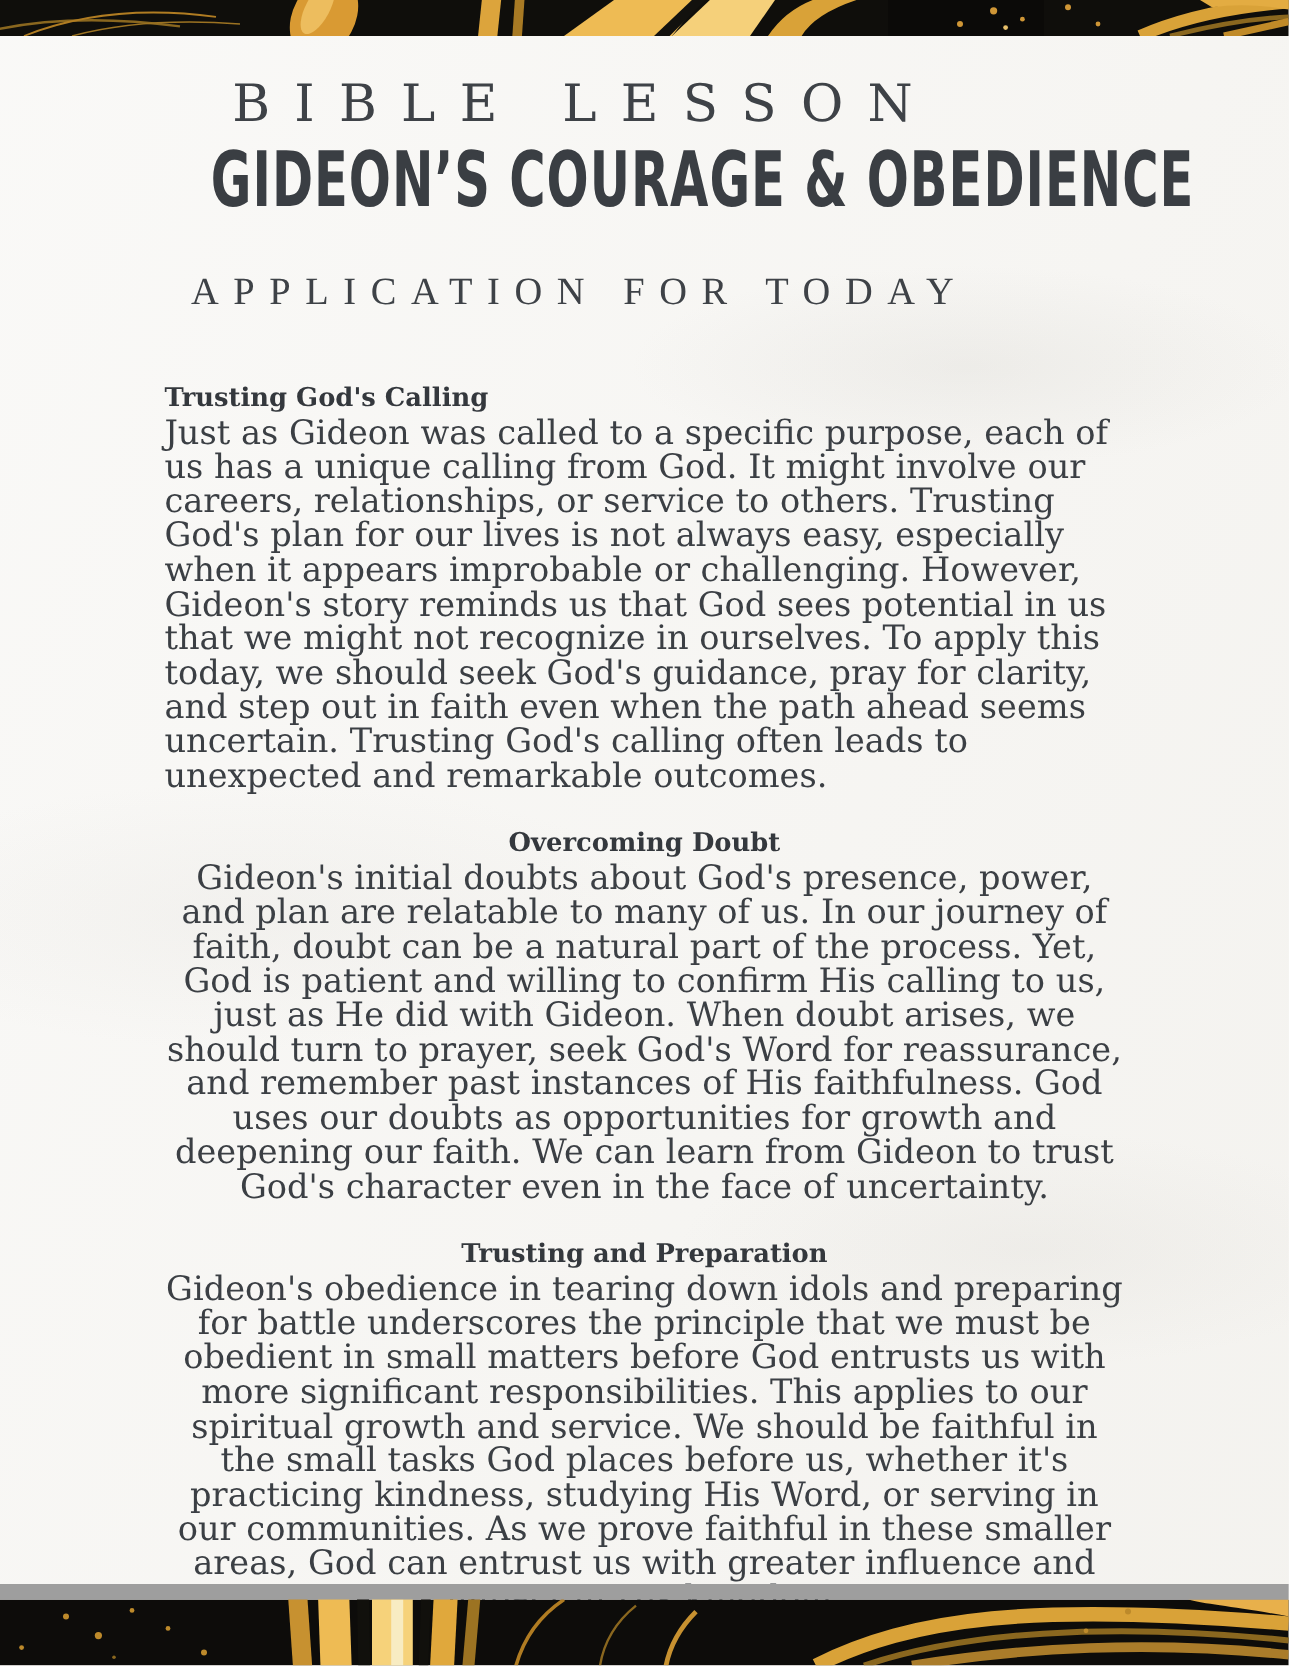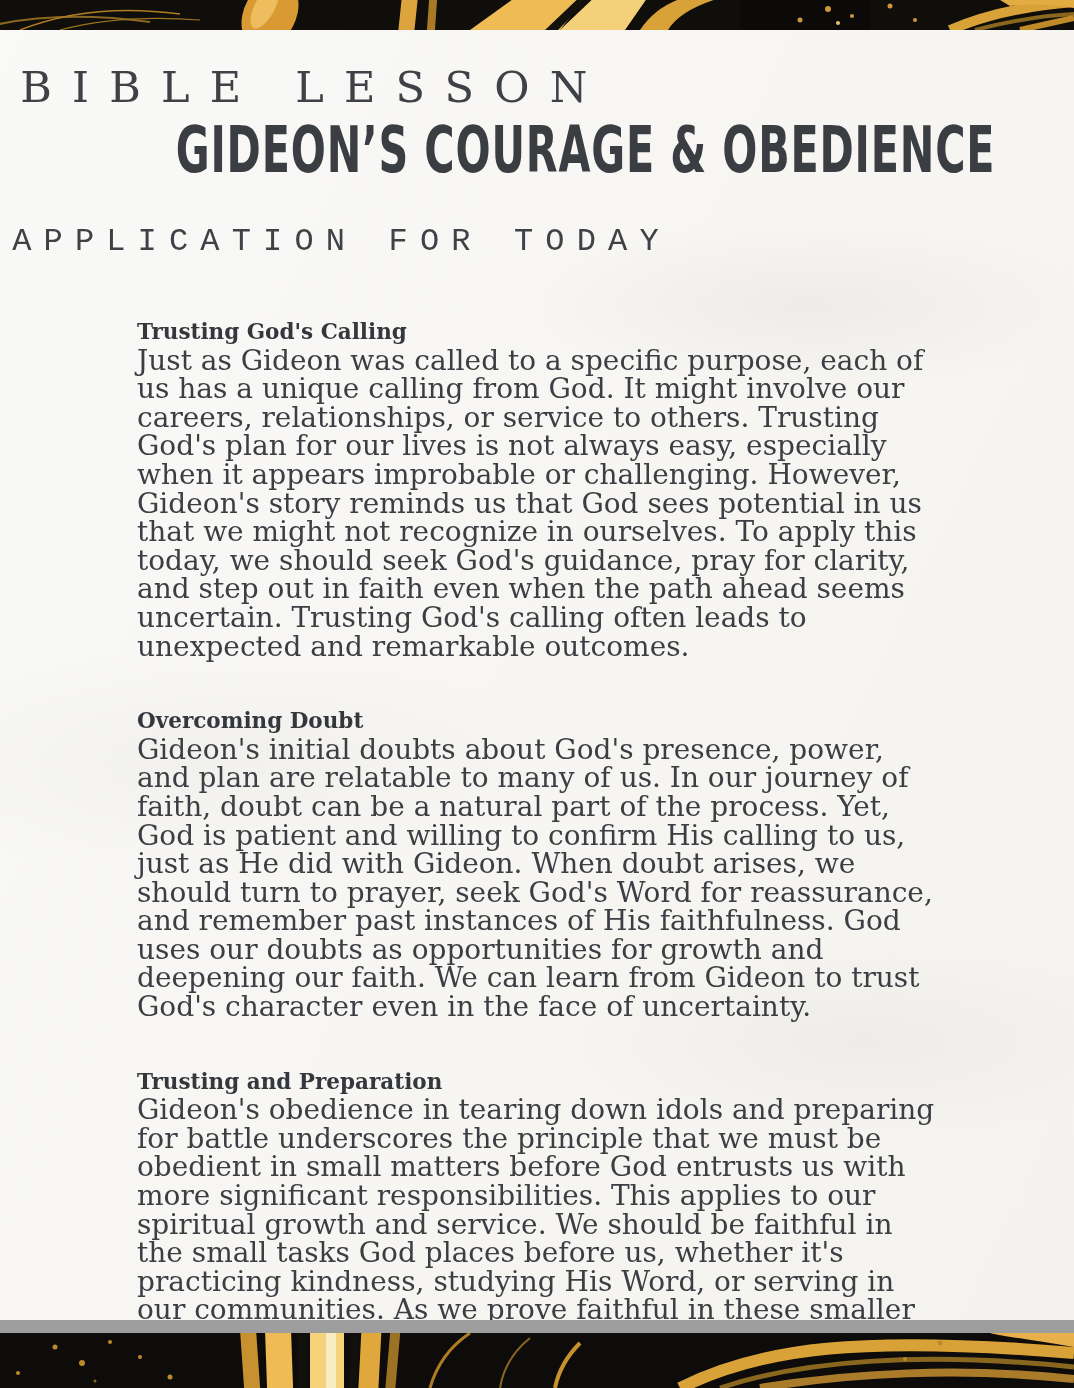--- a/index.html
+++ b/index.html
@@ -28,21 +28,21 @@
   }
   .band-bottom {
     position: absolute; bottom: 0; left: 0;
     width: 1074px; height: 55px; display: block;
   }
   .bottom-bar {
     position: absolute; bottom: 55px; left: 0;
     width: 1074px; height: 13px;
     background: #9e9e9e;
   }
-  header { position: absolute; top: 30px; left: 0; width: 954px; }
+  header { position: absolute; top: 30px; left: 0; width: 954px; text-align: center; }
   .eyebrow {
     margin-top: 36px;
     font-family: "DejaVu Serif", serif;
     font-size: 43px;
     line-height: 1;
     letter-spacing: 0.47em;
     text-indent: 0.47em;
     color: #3e4247;
   }
   .title {
@@ -56,34 +56,34 @@
     transform-origin: 50% 50%;
     font-family: "DejaVu Sans", sans-serif;
     font-weight: bold;
     font-size: 59px;
     line-height: 64px;
     letter-spacing: 0.02em;
     color: #3a3e43;
   }
   .subtitle {
     margin-top: 44px;
-    font-family: Liberation Mono, monospace;
+    font-family: Liberation Serif, serif;
     font-size: 32px;
     line-height: 1;
     letter-spacing: 0.38em;
     text-indent: 0.38em;
     color: #3e4247;
   }
   main {
     position: absolute;
     top: 318px;
     left: 137px;
     width: 800px;
   }
-  .section + .section { margin-top: 46px; }
+  .section + .section { margin-top: 28px; text-align: center; }
   .section h2 {
     margin: 0;
     font-family: "DejaVu Serif", serif;
     font-size: 21.5px;
     font-weight: bold;
     line-height: 28.6px;
     color: #34383d;
   }
   .section p {
     margin: 0;

